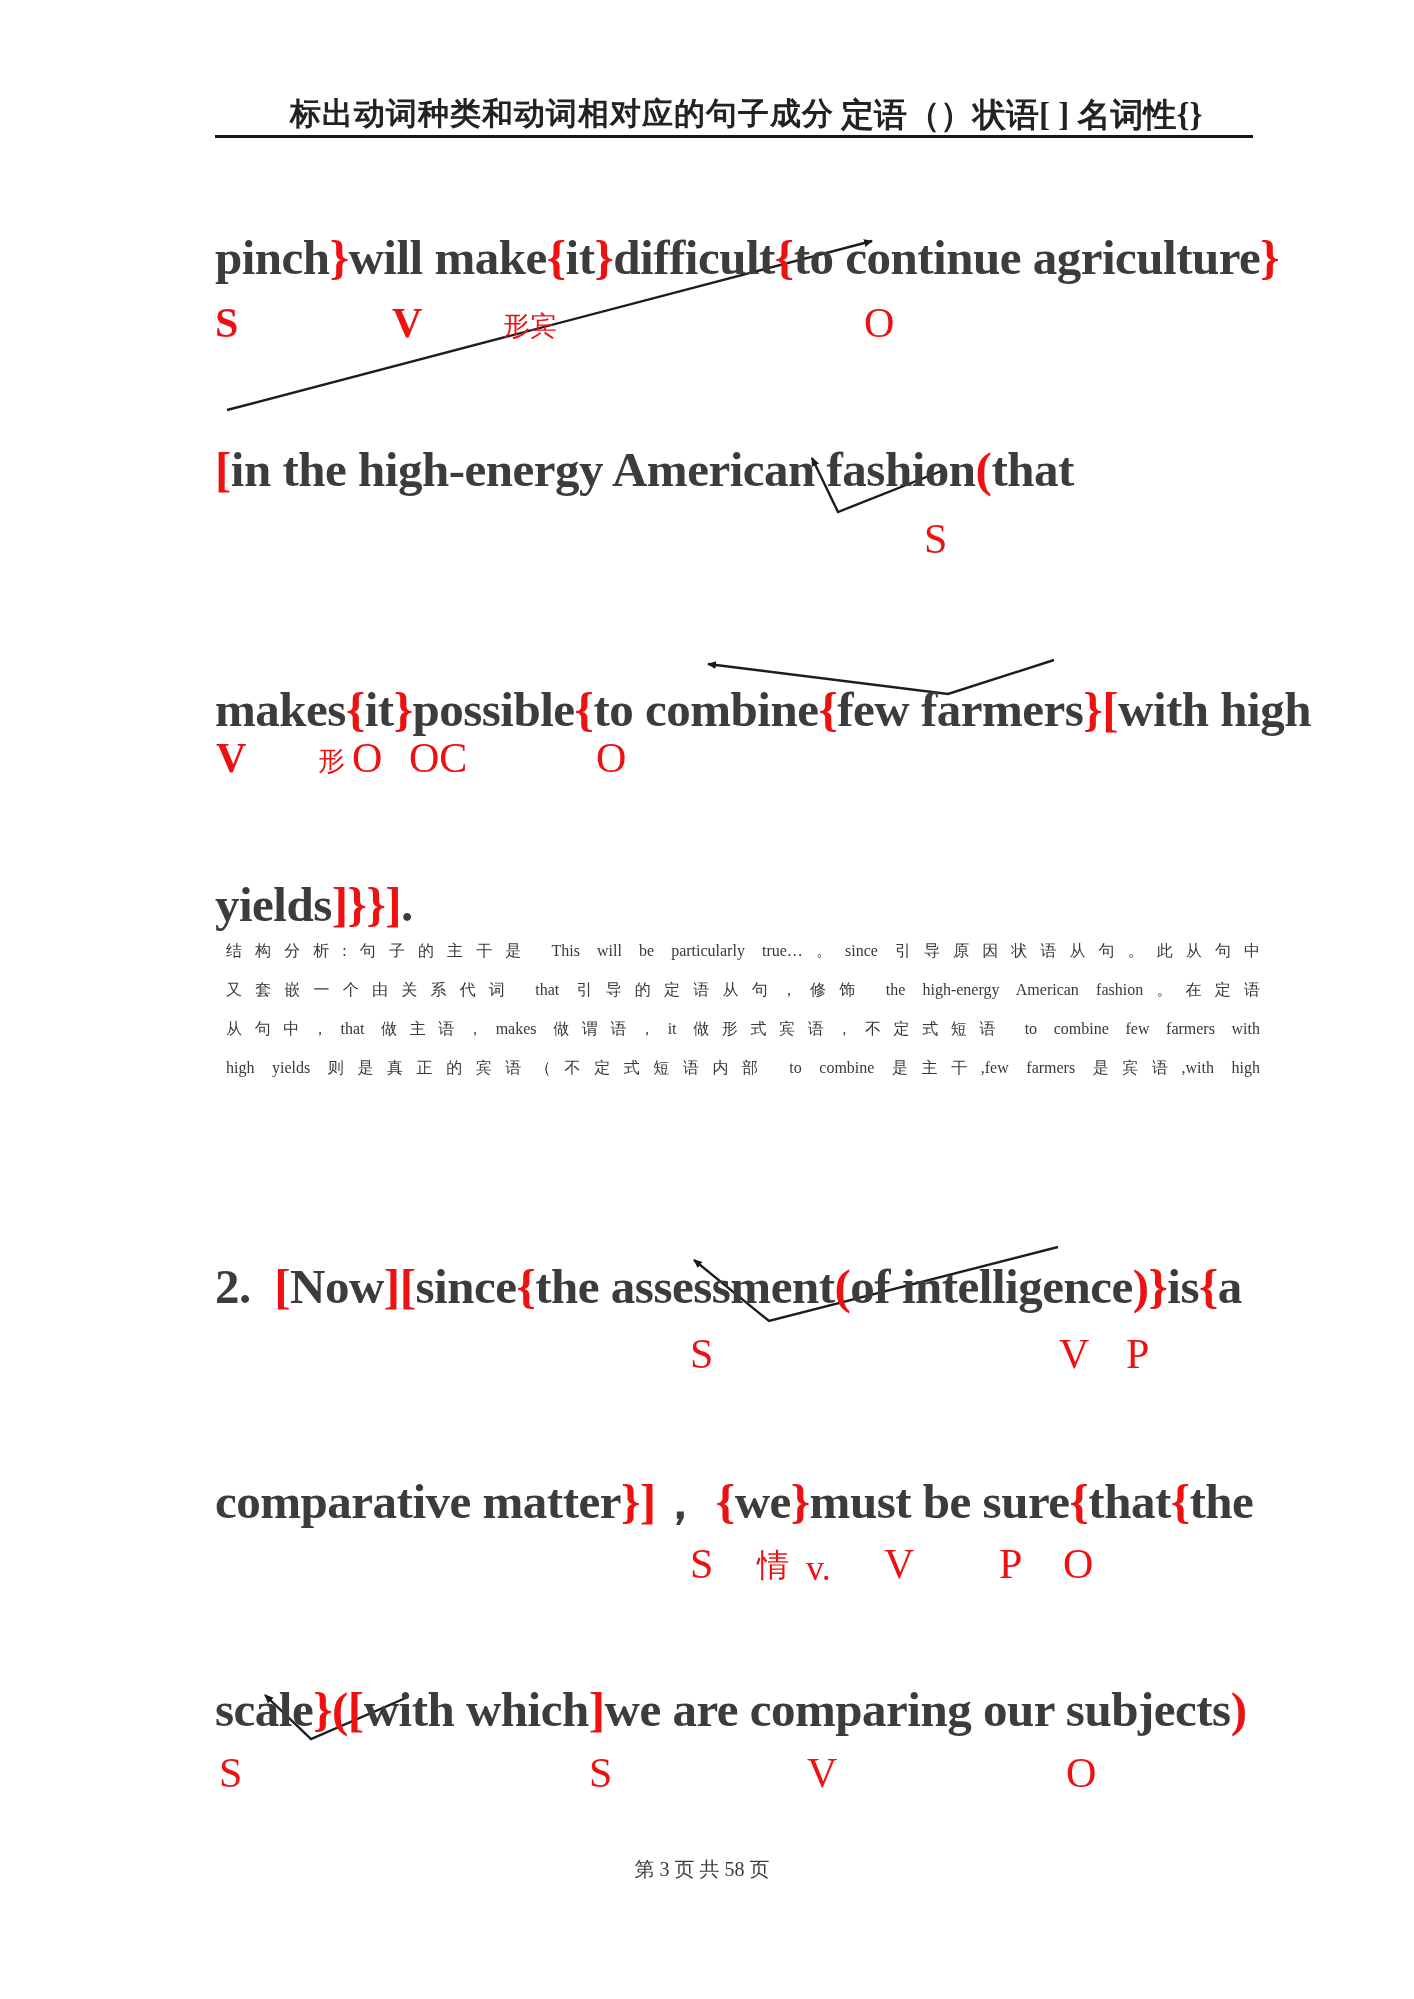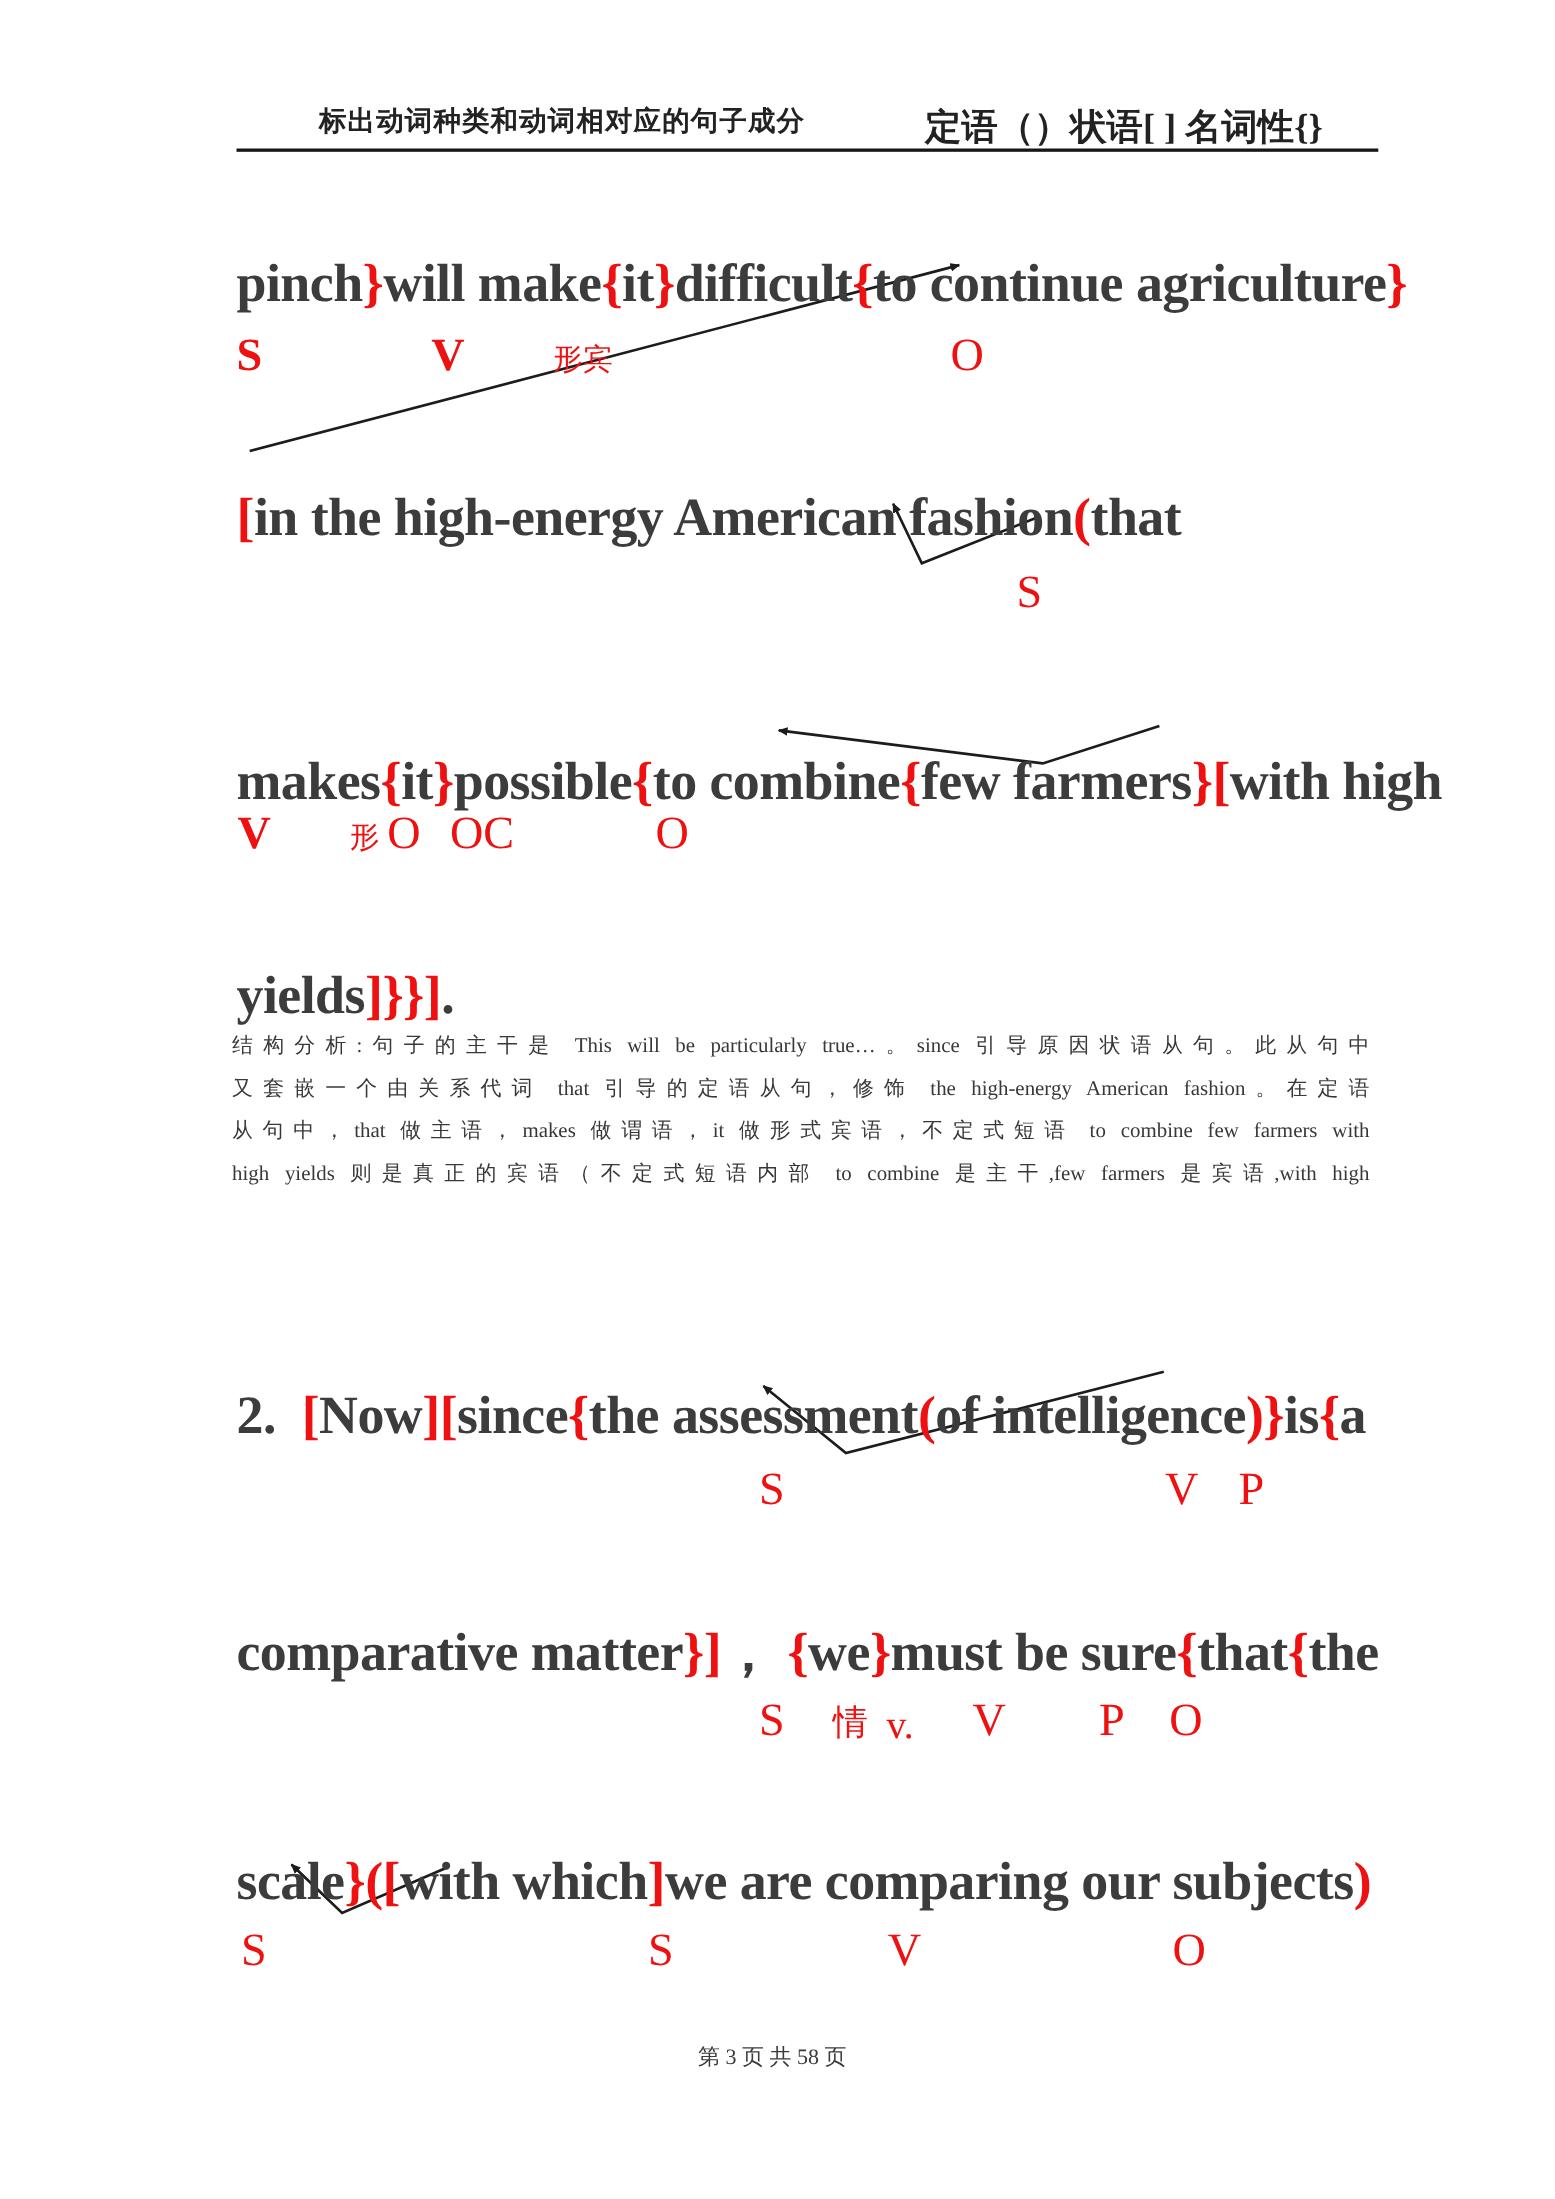--- a/index.html
+++ b/index.html
@@ -3,38 +3,38 @@
 <meta charset="utf-8">
 <style>
   * { margin:0; padding:0; box-sizing:border-box; }
   html,body { background:#ffffff; }
   .page {
     position:relative; width:1414px; height:1999px; background:#ffffff;
     font-family:"Liberation Serif", serif; overflow:hidden;
   }
   .arrows { position:absolute; left:0; top:0; width:1414px; height:1999px; pointer-events:none; }
 
-  .hdr-left  { position:absolute; left:290px; top:93px;  font-size:25px; font-weight:bold; color:#222222; letter-spacing:1px; }
+  .hdr-left  { position:absolute; left:290px; top:93px;  font-size:31px; font-weight:bold; color:#222222; letter-spacing:1px; }
   .hdr-right { position:absolute; left:841px; top:93px;  font-size:33px; font-weight:bold; color:#222222; }
   .hdr-rule  { position:absolute; left:215px; top:135px; width:1038px; height:3px; background:#161616; }
 
   .bigline {
     position:absolute; left:215px; font-size:49px; font-weight:bold;
     letter-spacing:-0.5px; color:#3c3c3c; white-space:pre; line-height:1.2;margin-top:39px;
   }
   .bigline .seg-r { color:#ee1111; }
   .bigline .seg-d { color:#3c3c3c; }
 
   .lbl { position:absolute; font-size:42px; color:#ee1111; line-height:1; }
   .lbl.b   { font-weight:bold; }
   .lbl.cn  { font-size:27px; }
   .lbl.cn2 { font-size:32px; }
   .lbl.vsm { font-size:36px; }
 
-  .para { position:absolute; left:211px; top:931px; width:1034px; font-size:19px; line-height:39px; color:#383838; }
+  .para { position:absolute; left:226px; top:931px; width:1034px; font-size:16px; line-height:39px; color:#383838; }
   .para .para-line { white-space:nowrap; text-align:justify; }
   .para .para-line.just { text-align-last:justify; }
 
   .footer { position:absolute; left:0; top:1856px; width:1404px; text-align:center; font-size:20px; color:#3a3a3a; }
 </style>
 </head>
 <body>
 
 <div class="page">
 

